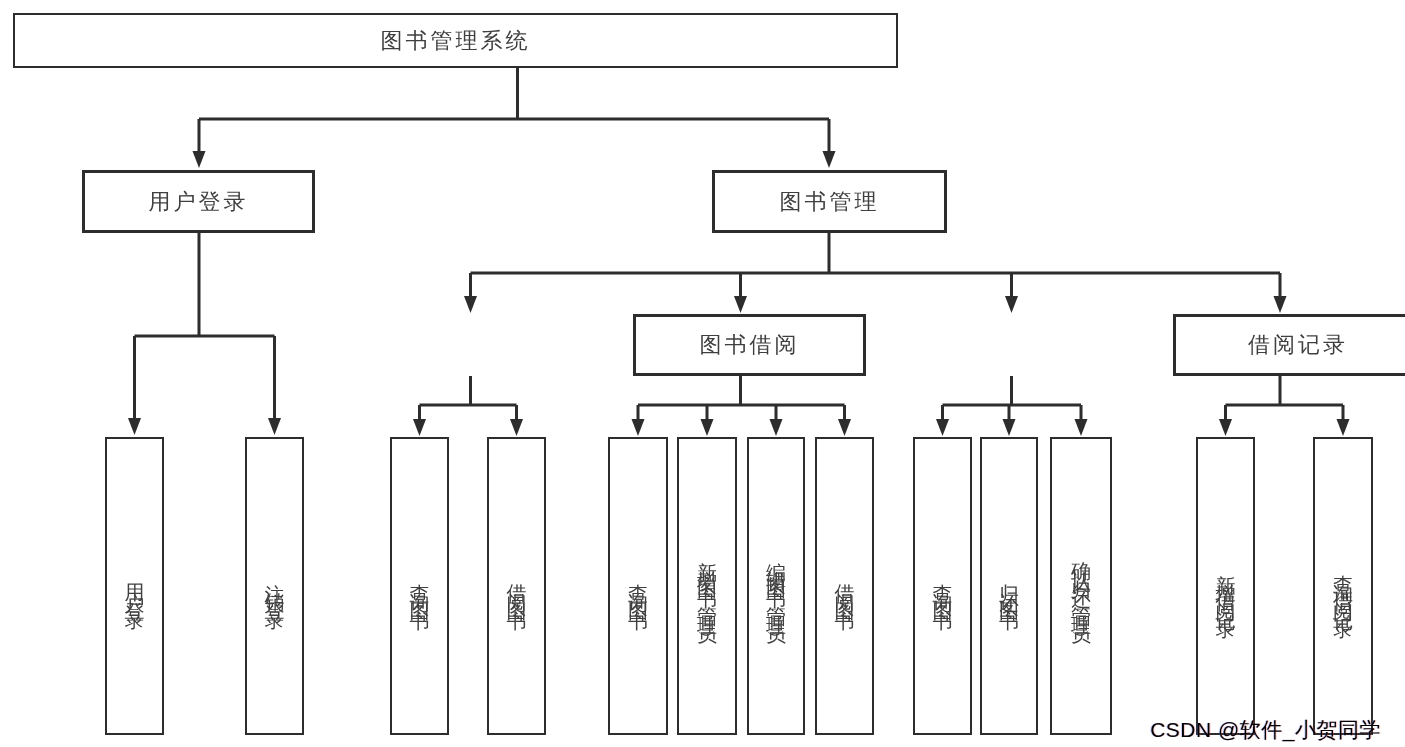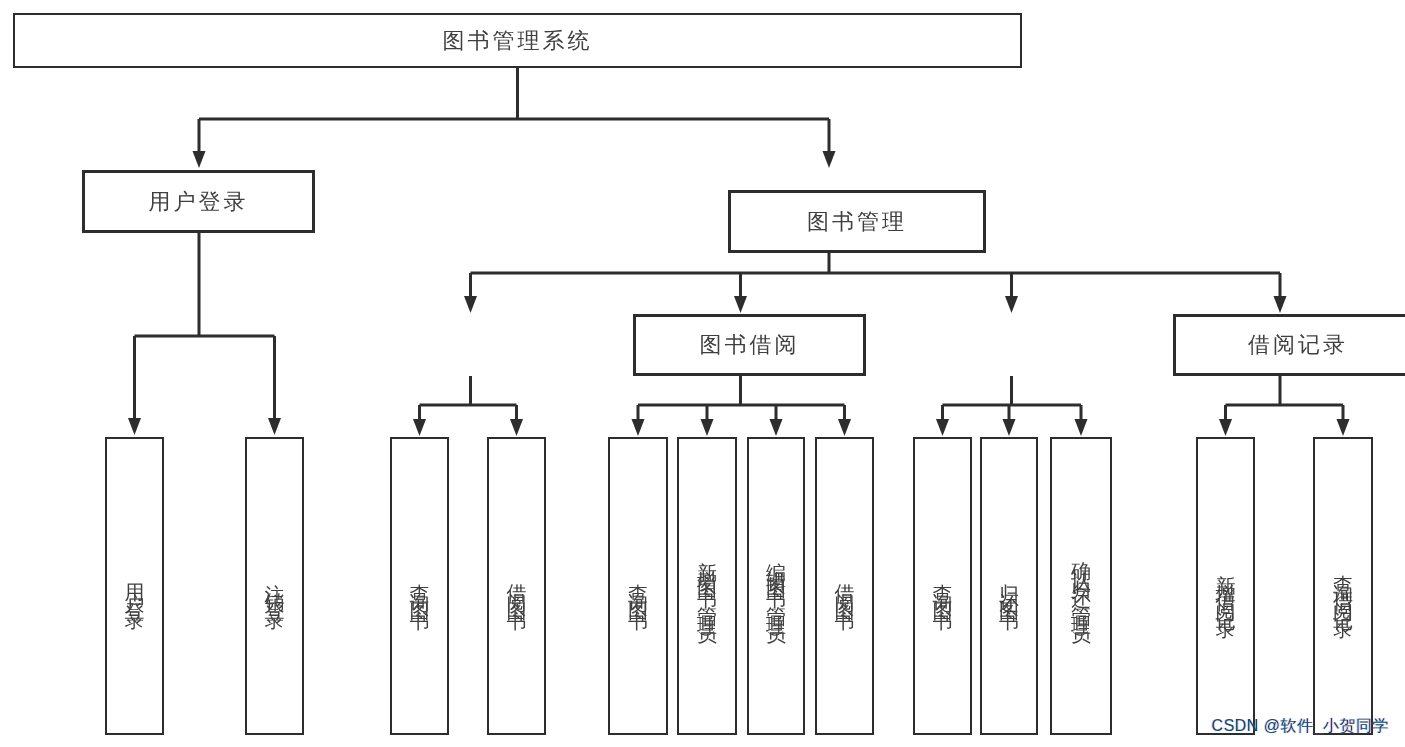--- a/index.html
+++ b/index.html
@@ -15,22 +15,22 @@
   }
   .h{font-size:22px;letter-spacing:3px;white-space:nowrap;}
   .root{border-width:2px;}
   .v{width:59px;height:298px;top:437px;border-width:2px;}
   .vtext{
     writing-mode:vertical-rl;text-orientation:mixed;
     font-size:20px;line-height:1.05;letter-spacing:9px;white-space:nowrap;
     color:#3f3f3f;
   }
   .watermark{
-    position:absolute;right:16px;top:716px;z-index:5;
-    font-size:16px;color:#0c4a6e;letter-spacing:0.5px;white-space:nowrap;
+    position:absolute;right:24px;top:716px;z-index:5;
+    font-size:21px;color:#000000;letter-spacing:0.5px;white-space:nowrap;
     text-shadow:1px 0 0 rgba(255,90,90,0.30), -1px 0 0 rgba(90,120,255,0.30);
   }
 </style>
 </head>
 <body>
 
 <div class="canvas">
 
   <svg class="connectors" width="1405" height="747" viewBox="0 0 1405 747">
     <g stroke="#2d2d2d" stroke-width="3" fill="none">
@@ -58,24 +58,24 @@
       <polygon points="769.5,419 782.5,419 776,436"></polygon>
       <polygon points="838,419 851,419 844.5,436"></polygon>
       <polygon points="936,419 949,419 942.5,436"></polygon>
       <polygon points="1002.5,419 1015.5,419 1009,436"></polygon>
       <polygon points="1074.5,419 1087.5,419 1081,436"></polygon>
       <polygon points="1219,419 1232,419 1225.5,436"></polygon>
       <polygon points="1336.5,419 1349.5,419 1343,436"></polygon>
     </g>
   </svg>
 
-  <div class="box h root" style="left:13px;top:13px;width:1009px;height:55px;">图书管理系统</div>
+  <div class="box h root" style="left:13px;top:13px;width:885px;height:55px;">图书管理系统</div>
 
   <div class="box h" style="left:82px;top:170px;width:233px;height:63px;">用户登录</div>
-  <div class="box h" style="left:728px;top:170px;width:258px;height:63px;margin-top:20px;">图书管理</div>
+  <div class="box h" style="left:712px;top:170px;width:235px;height:63px;">图书管理</div>
 
   <div class="box h" style="left:633px;top:314px;width:233px;height:62px;">图书借阅</div>
   <div class="box h" style="left:1173px;top:314px;width:250px;height:62px;">借阅记录</div>
 
   <div class="box v" style="left:105px;">
     <span class="vtext">用户登录</span>
   </div>
   <div class="box v" style="left:245px;">
     <span class="vtext">注销登录</span>
   </div>

